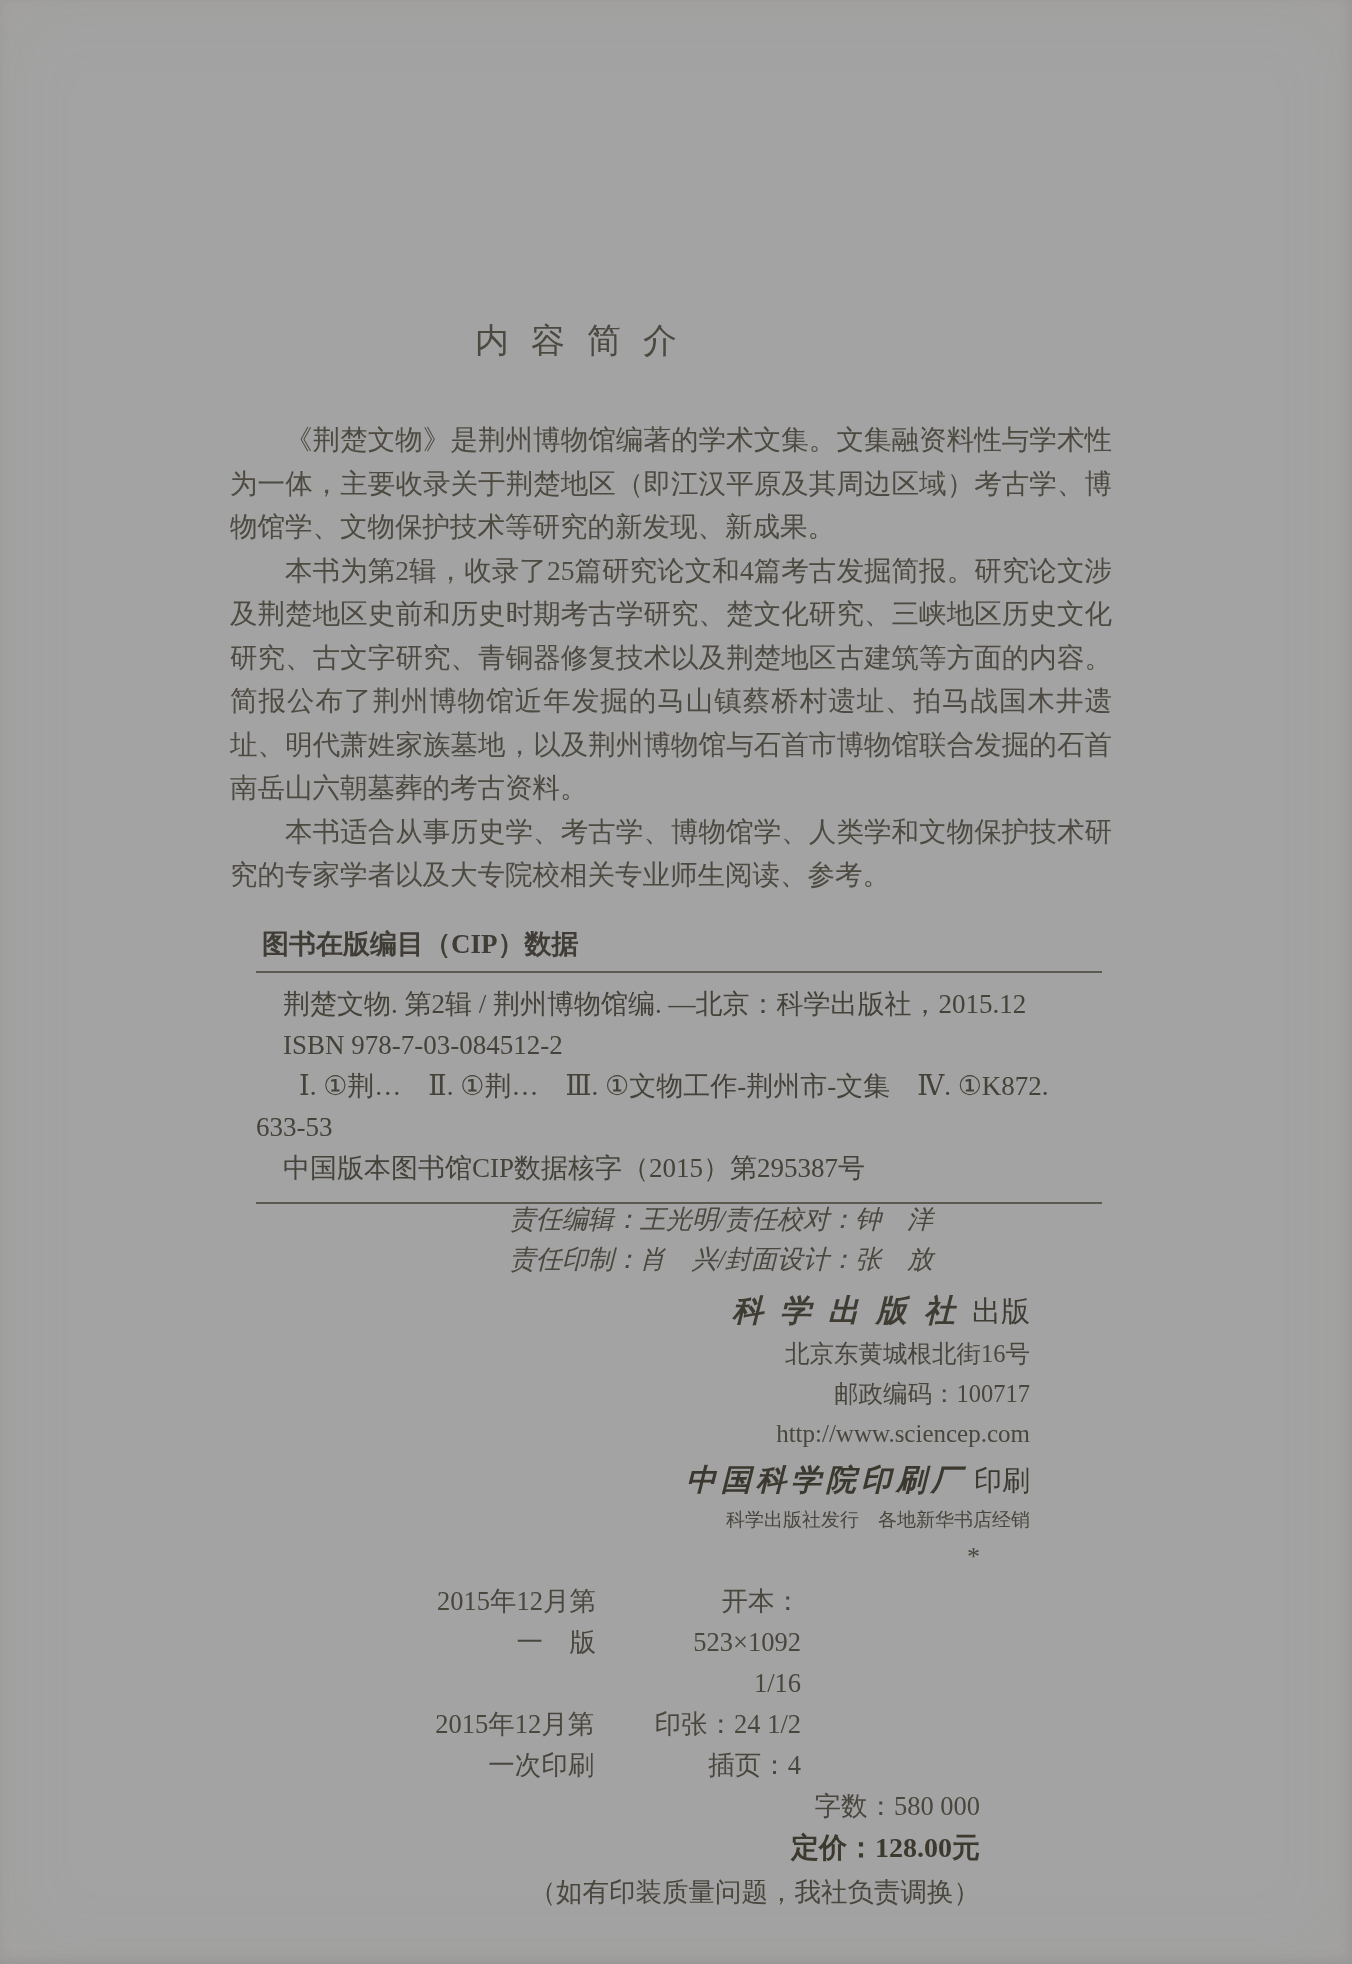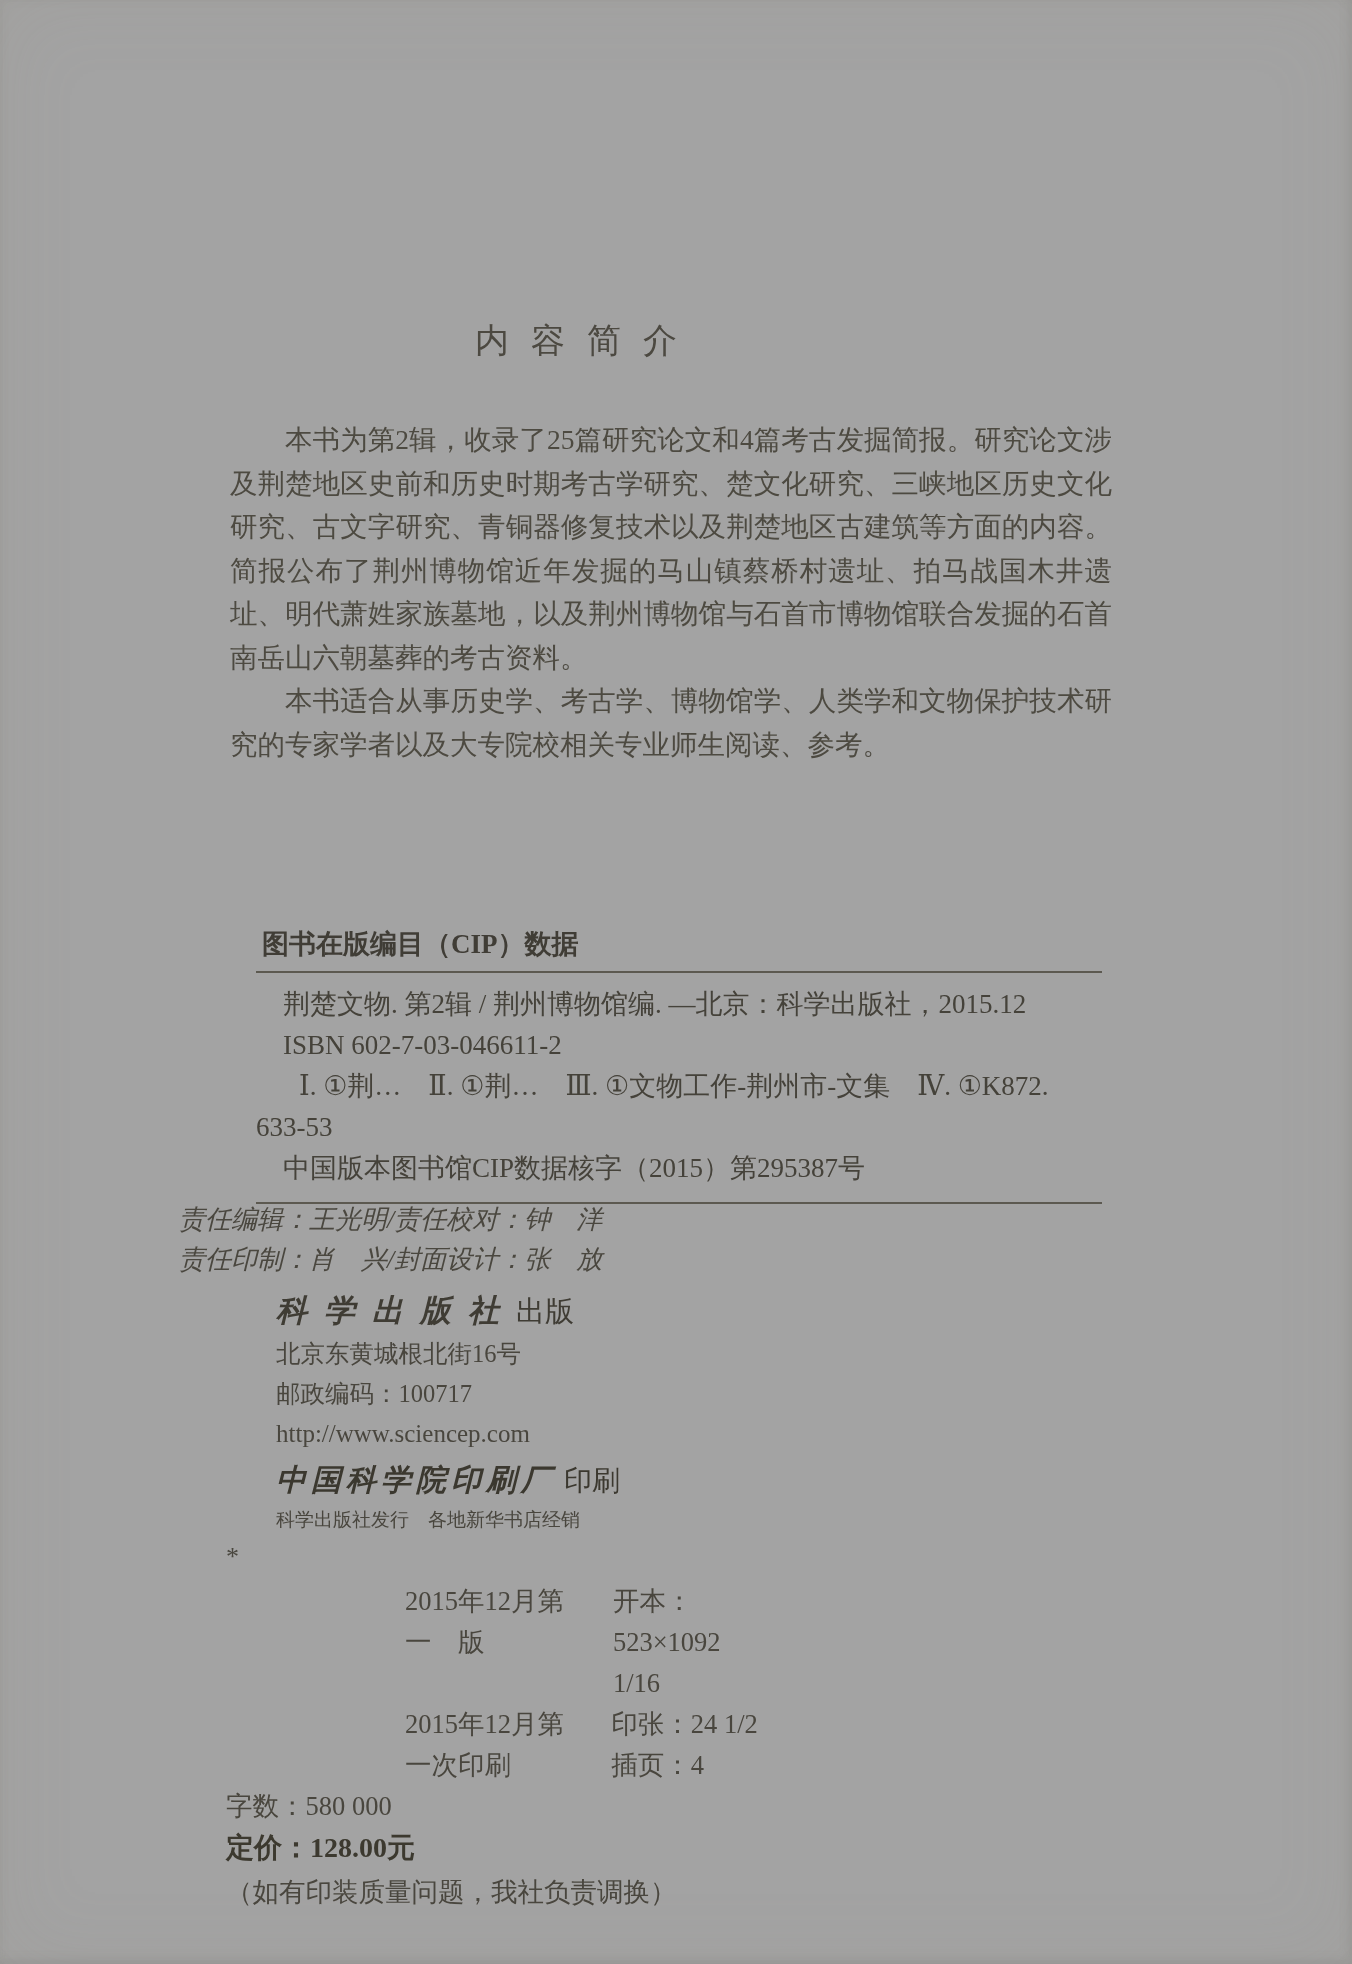--- a/index.html
+++ b/index.html
@@ -31,21 +31,21 @@
     color:#4d4a41;
   }
   
   .cip{position:absolute;left:256px;top:926px;width:846px;}
   .cip-heading{font-size:27px;font-weight:bold;padding-left:6px;margin:0 0 9px 0;color:#403d36;}
   .cip-rule{border:none;border-top:2px solid #5c5950;margin:0;height:0;}
   .cip-body{padding:11px 0 13px 27px;font-size:27px;line-height:41px;color:#45423a;}
   .cip-line-class{padding-left:16px;}
   .cip-line-cont{margin-left:-27px;}
   
-  .colophon{position:absolute;left:226px;top:1200px;width:740px;text-align:left;}
+  .colophon{position:absolute;left:240px;top:1200px;width:740px;text-align:right;}
   .staff{transform:translateX(-47px);font-style:italic;font-size:26px;line-height:40px;color:#4a473f;}
   .pub-group{transform:translateX(50px);margin-top:12px;}
   .pub-brand-line{font-size:31px;line-height:38px;color:#3f3c34;}
   .pub-brand{font-weight:bold;font-style:italic;letter-spacing:17px;}
   .pub-brand-suffix{font-style:normal;font-weight:normal;font-size:29px;}
   .pub-address{font-size:24.5px;line-height:40px;margin-top:4px;}
   .pub-postcode{font-size:24.5px;line-height:40px;}
   .pub-url{font-size:25px;line-height:40px;}
   .printer-line{margin-top:6px;font-size:30px;line-height:40px;color:#3b382f;}
   .printer-brand{font-weight:bold;font-style:italic;letter-spacing:5px;}
@@ -58,30 +58,31 @@
   .price-line{font-size:28px;font-weight:bold;line-height:42px;margin-top:1px;color:#3c392f;}
   .note-line{font-size:26.5px;line-height:42px;margin-top:2px;}
 </style>
 </head>
 <body>
 
 <div class="page">
 
   <section class="intro">
     <h1 class="intro-title">内容简介</h1>
+    <p>《荆楚文物》是荆州博物馆编著的学术文集。文集融资料性与学术性为一体，主要收录关于荆楚地区（即江汉平原及其周边区域）考古学、博物馆学、文物保护技术等研究的新发现、新成果。</p>
     <p>本书为第2辑，收录了25篇研究论文和4篇考古发掘简报。研究论文涉及荆楚地区史前和历史时期考古学研究、楚文化研究、三峡地区历史文化研究、古文字研究、青铜器修复技术以及荆楚地区古建筑等方面的内容。简报公布了荆州博物馆近年发掘的马山镇蔡桥村遗址、拍马战国木井遗址、明代萧姓家族墓地，以及荆州博物馆与石首市博物馆联合发掘的石首南岳山六朝墓葬的考古资料。</p>
     <p>本书适合从事历史学、考古学、博物馆学、人类学和文物保护技术研究的专家学者以及大专院校相关专业师生阅读、参考。</p>
   </section>
 
   <section class="cip">
     <div class="cip-heading">图书在版编目（CIP）数据</div>
     <hr class="cip-rule">
     <div class="cip-body">
       <div>荆楚文物. 第2辑 / 荆州博物馆编. —北京：科学出版社，2015.12</div>
-      <div>ISBN 602-7-03-046611-2</div>
+      <div>ISBN 978-7-03-084512-2</div>
       <div class="cip-line-class">Ⅰ. ①荆…　Ⅱ. ①荆…　Ⅲ. ①文物工作-荆州市-文集　Ⅳ. ①K872.</div>
       <div class="cip-line-cont">633-53</div>
       <div>中国版本图书馆CIP数据核字（2015）第295387号</div>
     </div>
     <hr class="cip-rule">
   </section>
 
   <section class="colophon">
 
     <div class="staff">

